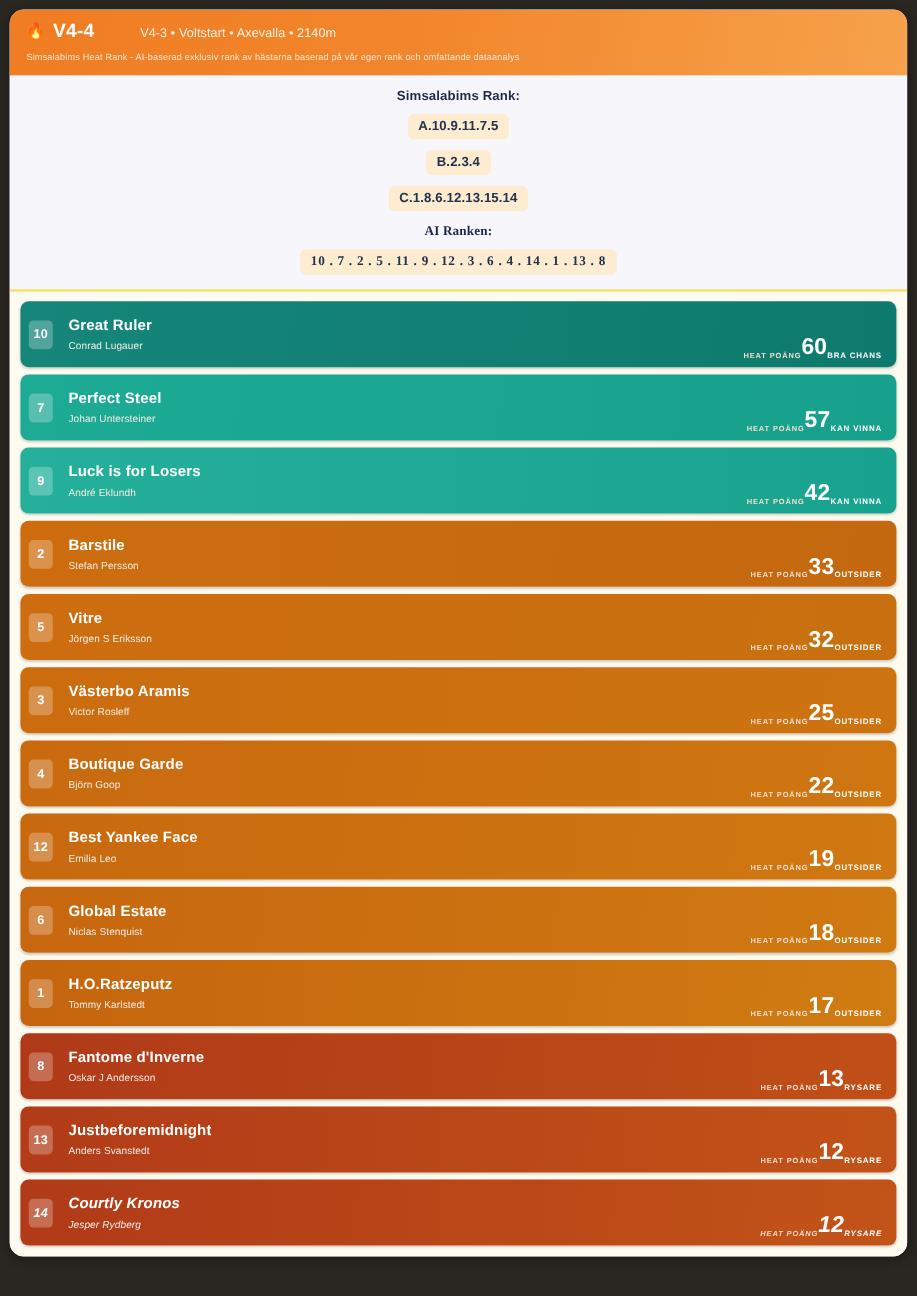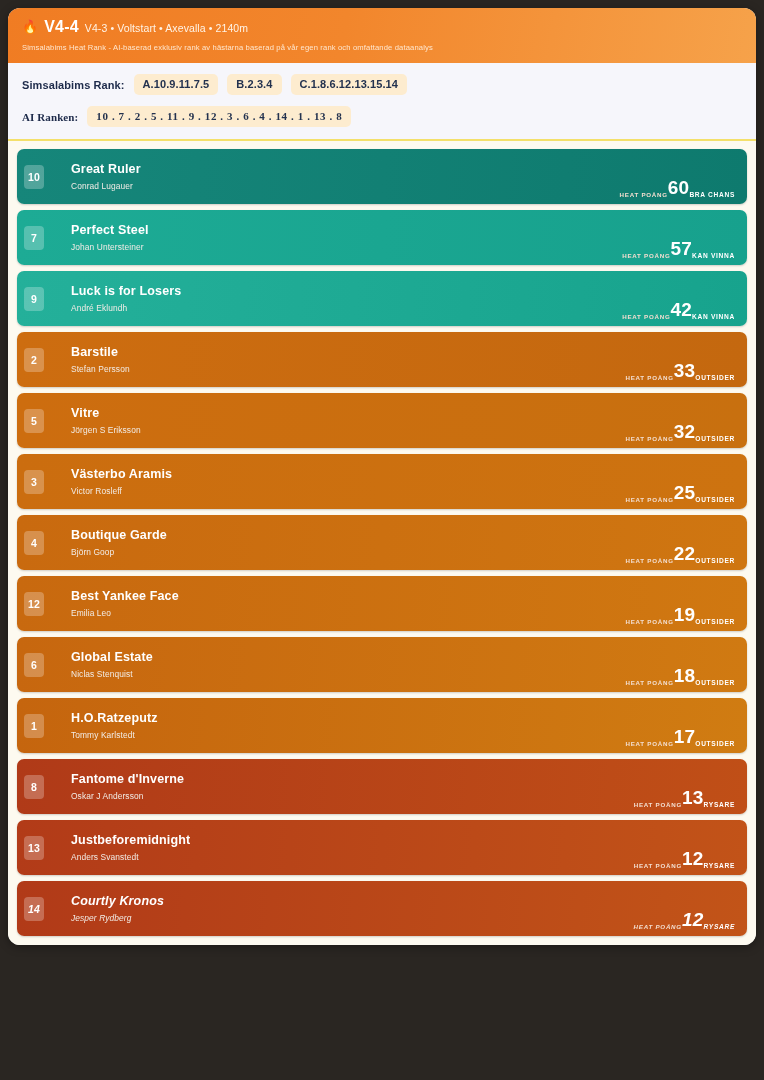--- a/index.html
+++ b/index.html
@@ -41,39 +41,41 @@
     color: #ffffff;
     font-size: 16px;
     font-weight: bold;
     letter-spacing: .2px;
   }
   .race-meta {
     color: #fff3e6;
     font-size: 10.5px;
     font-weight: normal;
     letter-spacing: .1px;
+    margin-left: 32px;
   }
   .hdr-sub {
     margin-top: 7px;
     color: #ffe7cf;
     font-size: 7.6px;
     letter-spacing: .15px;
     white-space: nowrap;
   }
 
   
   .ranks {
     background: #f6f6fb;
     padding: 11px 14px 12px 14px;
   }
   .rank-line {
     display: flex;
     align-items: center;
     gap: 9px;
     white-space: nowrap;
+    flex-direction: column;
   }
   .rank-line + .rank-line { margin-top: 11px; font-family: Liberation Serif, serif; }
   .rank-label {
     font-size: 11px;
     font-weight: bold;
     color: #1d2a4a;
     letter-spacing: .1px;
   }
   .chip {
     background: #fdeccf;
@@ -100,21 +102,21 @@
     overflow: hidden;
     min-height: 55px;
     padding: 6px 10px 6px 7px;
     box-shadow: 0 1px 2px rgba(0,0,0,.18);
   }
   .row + .row { margin-top: 6px; }
 
   .row-left {
     display: flex;
     align-items: center;
-    gap: 27px;
+    gap: 13px;
     flex: 1 1 auto;
     min-width: 0;
   }
   .num {
     flex: 0 0 auto;
     width: 20px;
     height: 24px;
     border-radius: 4px;
     background: rgba(255,255,255,.26);
     color: #ffffff;

